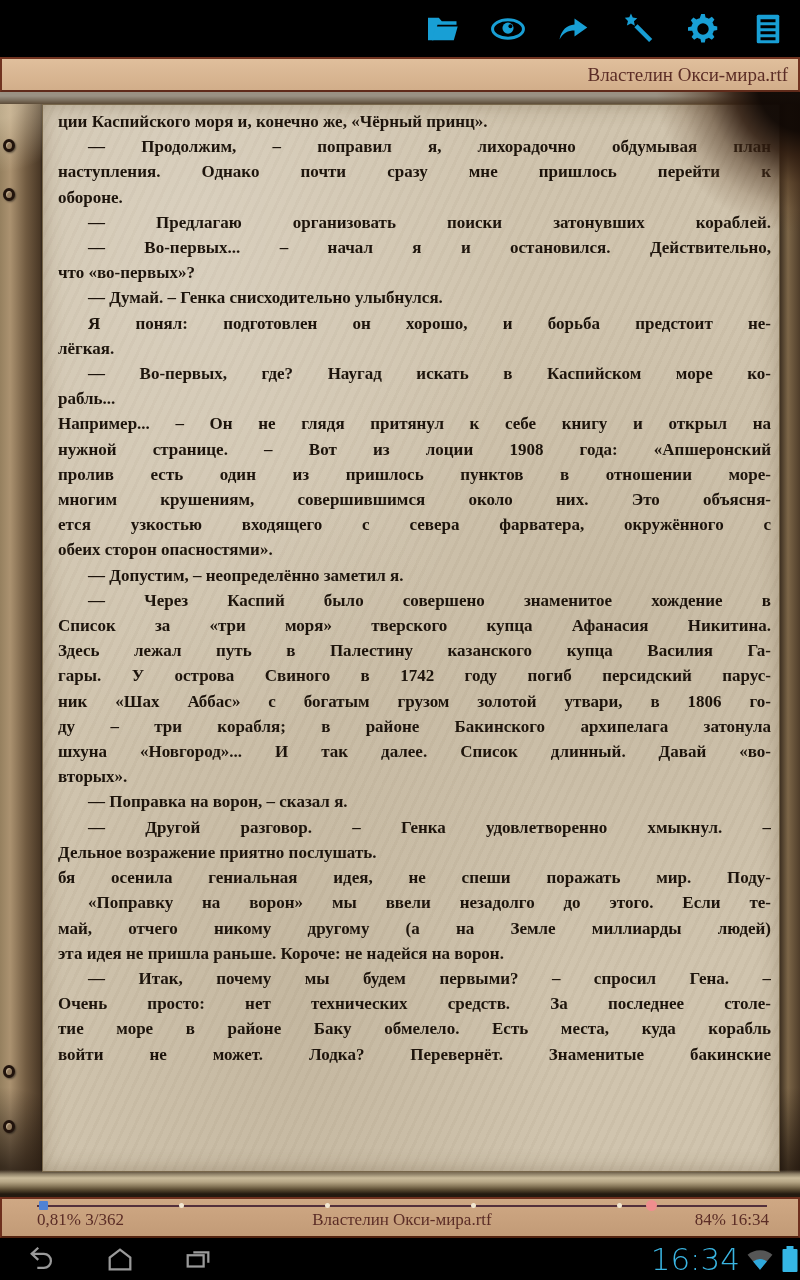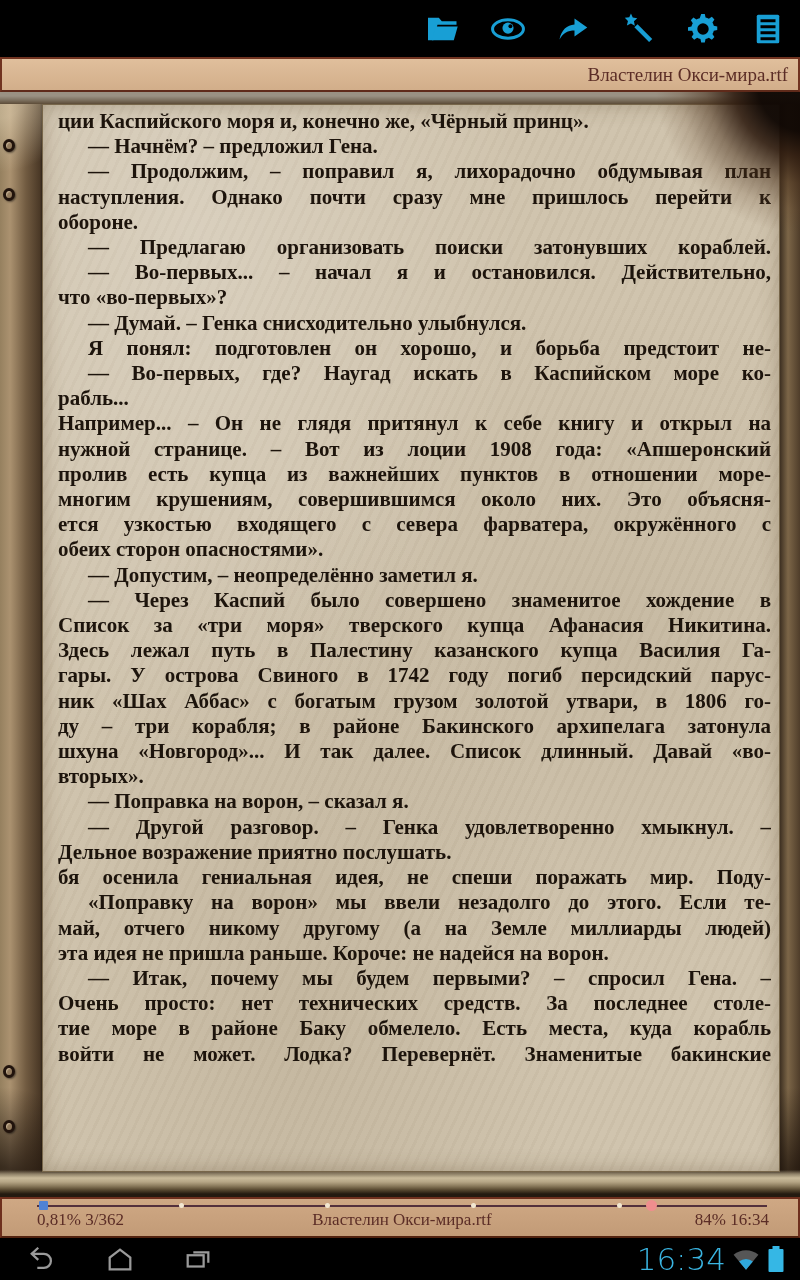--- a/index.html
+++ b/index.html
@@ -40,21 +40,21 @@
         border:1px solid #77664a;
         box-shadow:inset 0 0 20px rgba(90,70,40,.35);
         padding:4px 8px 0 15px;cursor:pointer;}
   .burnt{position:absolute;right:0;top:0;width:185px;height:165px;pointer-events:none;
          background:radial-gradient(circle at 103% -5%,rgba(16,8,4,.97) 0 48px,rgba(45,26,14,.88) 72px,rgba(70,45,25,.5) 100px,rgba(90,60,35,.2) 126px,rgba(90,60,35,0) 150px);}
   .ring{position:absolute;left:3px;width:12px;height:13px;border-radius:50%;
         border:3px solid #21130c;background:#937b5d;box-shadow:inset 1px 1px 1px rgba(255,240,210,.5), 1px 1px 2px rgba(0,0,0,.5);}
   .ring.r1{top:47px}.ring.r2{top:96px}.ring.r3{top:973px}.ring.r4{top:1028px}
 
   
-  .text{color:#1d140c;font-size:21px;line-height:25.2px;font-weight:700;
+  .text{color:#1d140c;font-size:17px;line-height:25.2px;font-weight:700;
         font-family:"Liberation Serif",serif;}
   .tl{text-align:justify;text-align-last:justify;white-space:normal;overflow:hidden;}
   .tl.end{text-align-last:left;}
   .tl.ind{padding-left:30px;}
 
   
   .statusbar{position:absolute;left:0;top:1197px;width:800px;height:41px;box-sizing:border-box;
              background:linear-gradient(180deg,#cfa884,#c29b77);
              border-top:2px solid #6e2f1d;border-bottom:2px solid #51220f;
              border-left:2px solid #6e2f1d;border-right:2px solid #6e2f1d;}
@@ -67,21 +67,21 @@
           display:flex;justify-content:space-between;font-size:17px;color:#5b2d26;}
   .sb-center{position:absolute;left:0;right:0;text-align:center;}
   .sb-left,.sb-right{position:relative;z-index:1;}
 
   
   .navbar{position:absolute;left:0;top:1238px;width:800px;height:42px;background:#000;
           display:flex;align-items:center;}
   .nav-btn{width:56px;height:40px;display:flex;align-items:center;justify-content:center;cursor:pointer;}
   .nav-btn svg{width:30px;height:30px;}
   .nav-left{display:flex;padding-left:14px;gap:22px;}
-  .nav-right{margin-left:auto;display:flex;align-items:center;padding-right:14px;gap:5px;}
+  .nav-right{margin-left:auto;display:flex;align-items:center;gap:5px;}
   .clock{color:#3ab5e2;font-family:"DejaVu Sans",sans-serif;font-weight:200;font-size:31px;line-height:1;}
 </style>
 </head>
 <body>
 
 <div class="topbar" data-interactable="false">
   <div class="tool-btn" data-interactable="true">
     <svg viewBox="0 0 24 24" data-interactable="false">
       <path fill="#189fd5" d="M2 4.5h7.2l2 2.3H21v2.4H8.3L5.6 19.5H2z"></path>
       <path fill="#189fd5" d="M7 10.4h14.8l-2.6 9.1H4.6z"></path>
@@ -124,34 +124,34 @@
 </div>
 
 <div class="titlebar" data-interactable="false">
   <span class="fname" data-interactable="false">Властелин Окси-мира.rtf</span>
 </div>
 
 <div class="book" data-interactable="false">
   <div class="page" data-interactable="true">
     <div class="text" id="text" data-interactable="false">
         <div class="tl end" data-interactable="false">ции Каспийского моря и, конечно же, «Чёрный принц».</div>
-        <div class="tl ind end" data-interactable="false">— Начнём? – предложил Гена.</div>
         <div class="tl ind" data-interactable="false">— Продолжим, – поправил я, лихорадочно обдумывая план</div>
         <div class="tl" data-interactable="false">наступления. Однако почти сразу мне пришлось перейти к</div>
         <div class="tl end" data-interactable="false">обороне.</div>
         <div class="tl ind" data-interactable="false">— Предлагаю организовать поиски затонувших кораблей.</div>
         <div class="tl ind" data-interactable="false">— Во-первых... – начал я и остановился. Действительно,</div>
         <div class="tl end" data-interactable="false">что «во-первых»?</div>
         <div class="tl ind end" data-interactable="false">— Думай. – Генка снисходительно улыбнулся.</div>
         <div class="tl ind" data-interactable="false">Я понял: подготовлен он хорошо, и борьба предстоит не-</div>
+        <div class="tl end" data-interactable="false">лёгкая.</div>
         <div class="tl ind" data-interactable="false">— Во-первых, где? Наугад искать в Каспийском море ко-</div>
         <div class="tl end" data-interactable="false">рабль...</div>
         <div class="tl" data-interactable="false">Например... – Он не глядя притянул к себе книгу и открыл на</div>
         <div class="tl" data-interactable="false">нужной странице. – Вот из лоции 1908 года: «Апшеронский</div>
-        <div class="tl" data-interactable="false">пролив есть купца из важнейших пунктов в отношении море-</div>
+        <div class="tl" data-interactable="false">пролив есть один из пришлось пунктов в отношении море-</div>
         <div class="tl" data-interactable="false">многим крушениям, совершившимся около них. Это объясня-</div>
         <div class="tl" data-interactable="false">ется узкостью входящего с севера фарватера, окружённого с</div>
         <div class="tl end" data-interactable="false">обеих сторон опасностями».</div>
         <div class="tl ind end" data-interactable="false">— Допустим, – неопределённо заметил я.</div>
         <div class="tl ind" data-interactable="false">— Через Каспий было совершено знаменитое хождение в</div>
         <div class="tl" data-interactable="false">Список за «три моря» тверского купца Афанасия Никитина.</div>
         <div class="tl" data-interactable="false">Здесь лежал путь в Палестину казанского купца Василия Га-</div>
         <div class="tl" data-interactable="false">гары. У острова Свиного в 1742 году погиб персидский парус-</div>
         <div class="tl" data-interactable="false">ник «Шах Аббас» с богатым грузом золотой утвари, в 1806 го-</div>
         <div class="tl" data-interactable="false">ду – три корабля; в районе Бакинского архипелага затонула</div>

